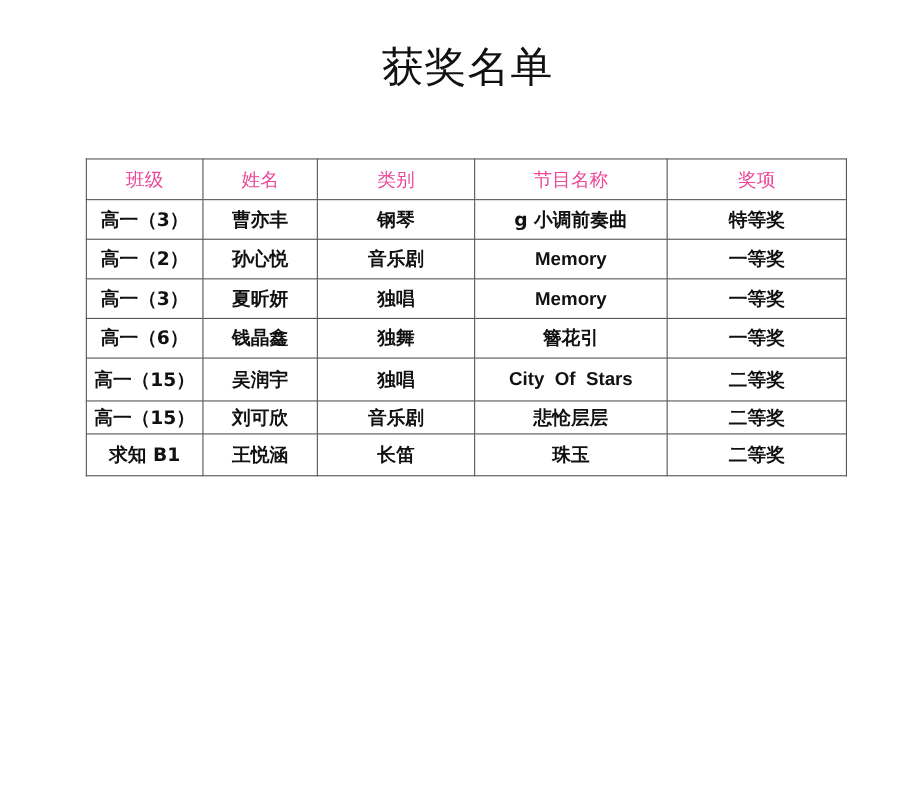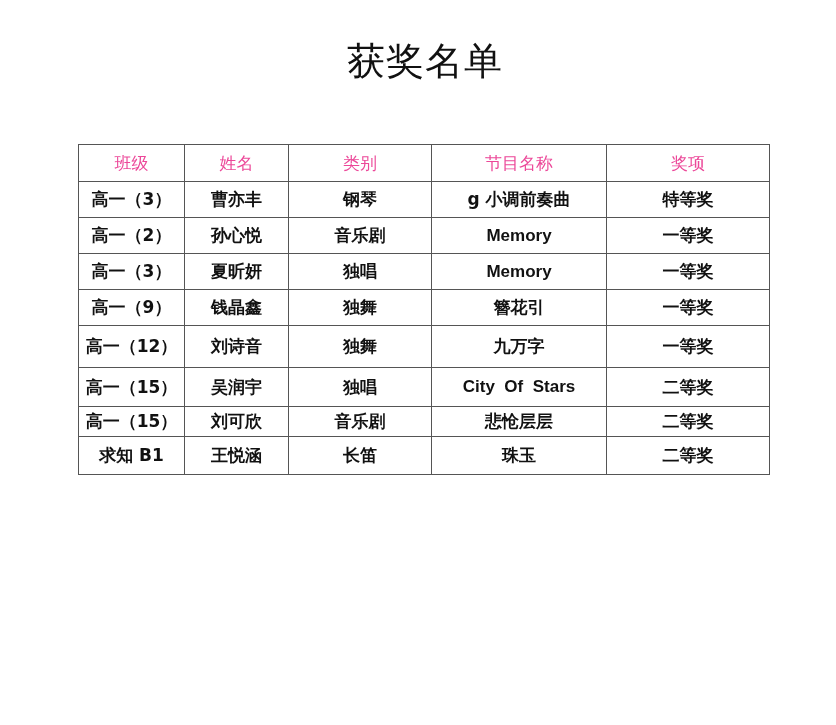--- a/index.html
+++ b/index.html
@@ -96,31 +96,24 @@
       <td>一等奖</td>
     </tr>
     <tr style="height:36px">
       <td>高一（3）</td>
       <td>夏昕妍</td>
       <td>独唱</td>
       <td class="latin">Memory</td>
       <td>一等奖</td>
     </tr>
     <tr style="height:36px">
-      <td>高一（9）</td>
+      <td>高一（6）</td>
       <td>钱晶鑫</td>
       <td>独舞</td>
       <td>簪花引</td>
-      <td>一等奖</td>
-    </tr>
-    <tr style="height:42px">
-      <td>高一（12）</td>
-      <td>刘诗音</td>
-      <td>独舞</td>
-      <td>九万字</td>
       <td>一等奖</td>
     </tr>
     <tr style="height:39px">
       <td>高一（15）</td>
       <td>吴润宇</td>
       <td>独唱</td>
       <td class="latin" style="white-space:pre">City  Of  Stars</td>
       <td>二等奖</td>
     </tr>
     <tr style="height:30px">

